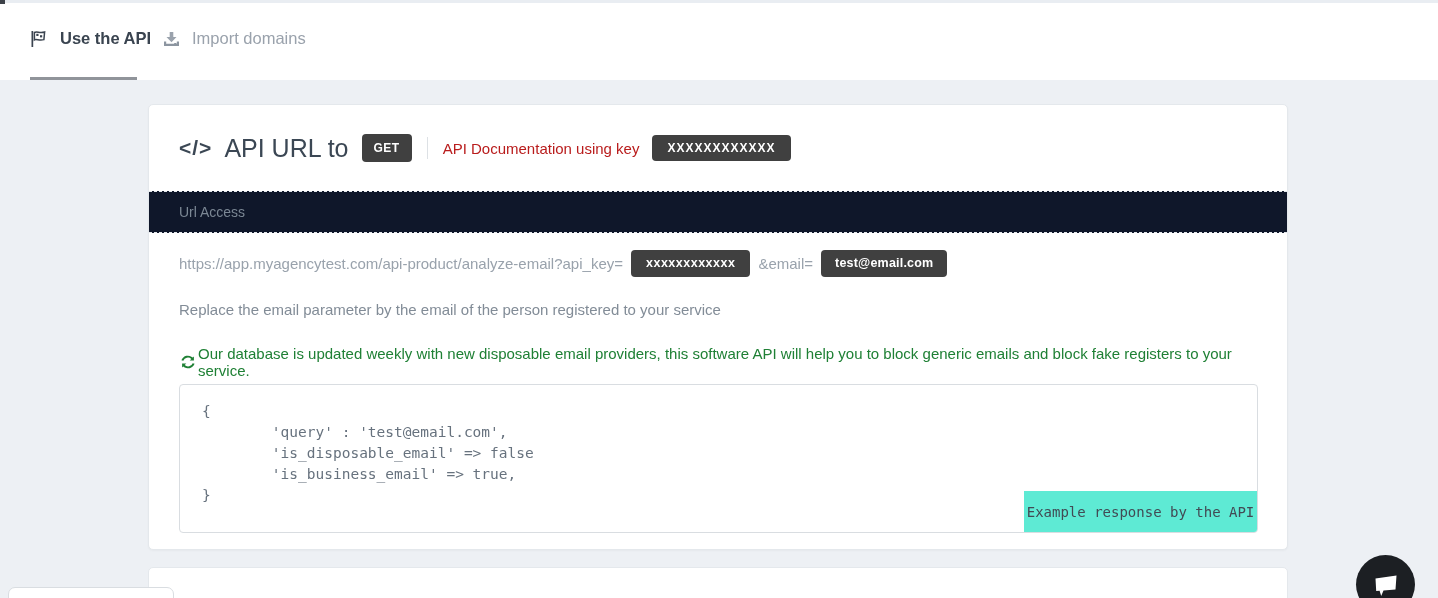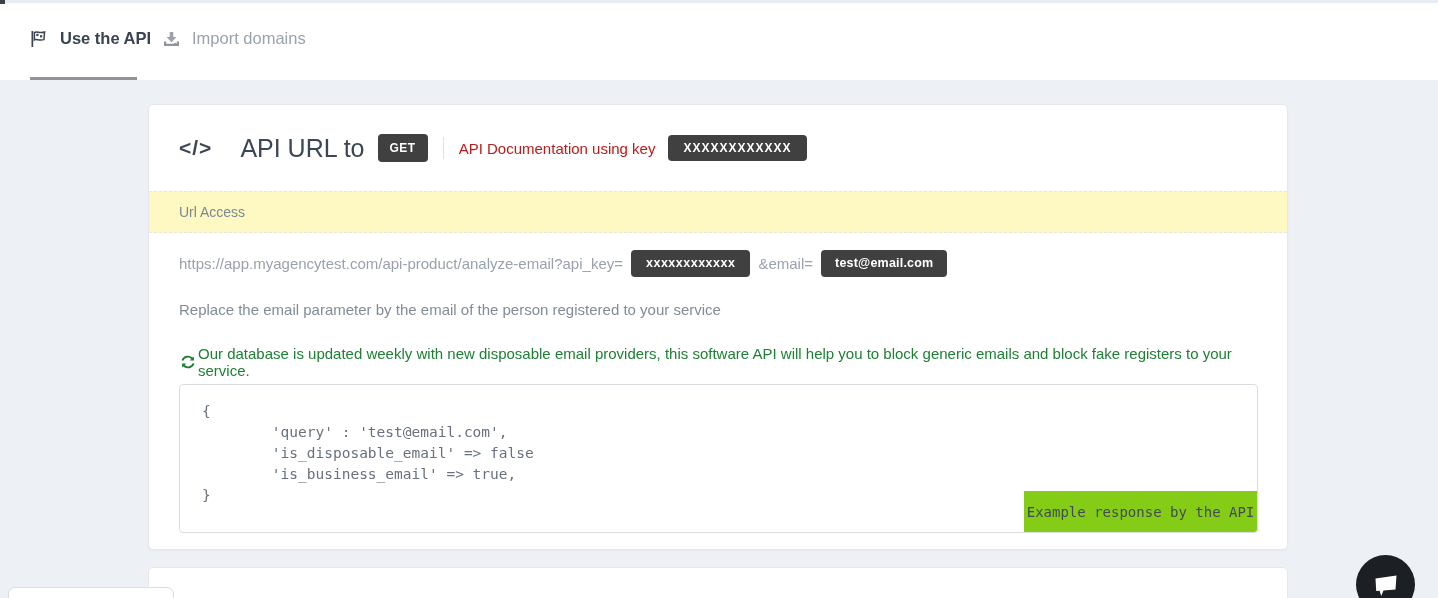--- a/index.html
+++ b/index.html
@@ -26,33 +26,33 @@
 
   
   .card {
     position: absolute; left: 148px; top: 104px; width: 1140px; height: 446px;
     background: #ffffff; border: 1px solid #e4e8ec; border-radius: 5px;
     box-sizing: border-box; box-shadow: 0 1px 2px rgba(40,50,60,0.04);
   }
 
   .card-header { position: absolute; top: 0; left: 0; right: 0; height: 86px; display: flex; align-items: center; padding-left: 30px; }
   .code-glyph { font-size: 21px; font-weight: 600; color: #3b4754; letter-spacing: 1px; }
-  .card-title { font-size: 25px; color: #3b4754; margin-left: 28px; }
+  .card-title { font-size: 25px; color: #3b4754; margin-left: 12px; }
   .badge {
     background: #404040; color: #ffffff; font-weight: bold;
     border-radius: 4px; display: inline-block; line-height: 1;
   }
   .badge-get { font-size: 12px; padding: 8px 12px; margin-left: 13px; letter-spacing: 0.5px; }
   .header-divider { width: 1px; height: 22px; background: #dde1e5; margin: 0 15px; }
   .doc-label { font-size: 15px; color: #b91c1c; }
   .badge-key { font-size: 12px; padding: 7px 15px; margin-left: 13px; letter-spacing: 1px; }
 
   .section-band {
     position: absolute; top: 86px; left: 0; right: 0; height: 42px;
-    background: #fef9c3; border-top: 1px dashed #e3e7eb; border-bottom: 1px dashed #e3e7eb;
+    background: #0f172a; border-top: 1px dashed #e3e7eb; border-bottom: 1px dashed #e3e7eb;
     box-sizing: border-box; display: flex; align-items: center; padding-left: 30px;
   }
   .section-band-label { font-size: 14px; color: #7b8794; }
 
   .url-row { position: absolute; top: 145px; left: 30px; right: 30px; display: flex; align-items: center; }
   .url-text { font-size: 15px; color: #99a2ac; }
   .badge-url { font-size: 12.5px; padding: 7px 15px; margin: 0 8px; letter-spacing: 0.5px; }
   .badge-email { font-size: 12.5px; padding: 7px 14px; margin-left: 8px; letter-spacing: 0.2px; }
 
   .notes { position: absolute; top: 194px; left: 30px; }
@@ -64,21 +64,21 @@
   .code-block {
     position: absolute; top: 279px; left: 30px; width: 1079px; height: 149px;
     border: 1px solid #d9dde1; border-radius: 4px; box-sizing: border-box;
     background: #ffffff; overflow: hidden;
     font-family: "DejaVu Sans Mono", "Liberation Mono", monospace;
   }
   .code-lines { padding: 16px 0 0 22px; }
   .code-line { font-size: 14.5px; line-height: 21px; color: #67727e; white-space: pre; }
   .code-caption {
     position: absolute; right: 0; bottom: 0; width: 233px; height: 41px;
-    background: #84cc16; display: flex; align-items: center; justify-content: center;
+    background: #5eead4; display: flex; align-items: center; justify-content: center;
     font-size: 14px; color: #424a54;
   }
 
   .card-2 {
     position: absolute; left: 148px; top: 567px; width: 1140px; height: 60px;
     background: #ffffff; border: 1px solid #e4e8ec; border-radius: 5px; box-sizing: border-box;
   }
 
   .bottom-left-panel {
     position: absolute; left: 8px; top: 587px; width: 166px; height: 40px;

